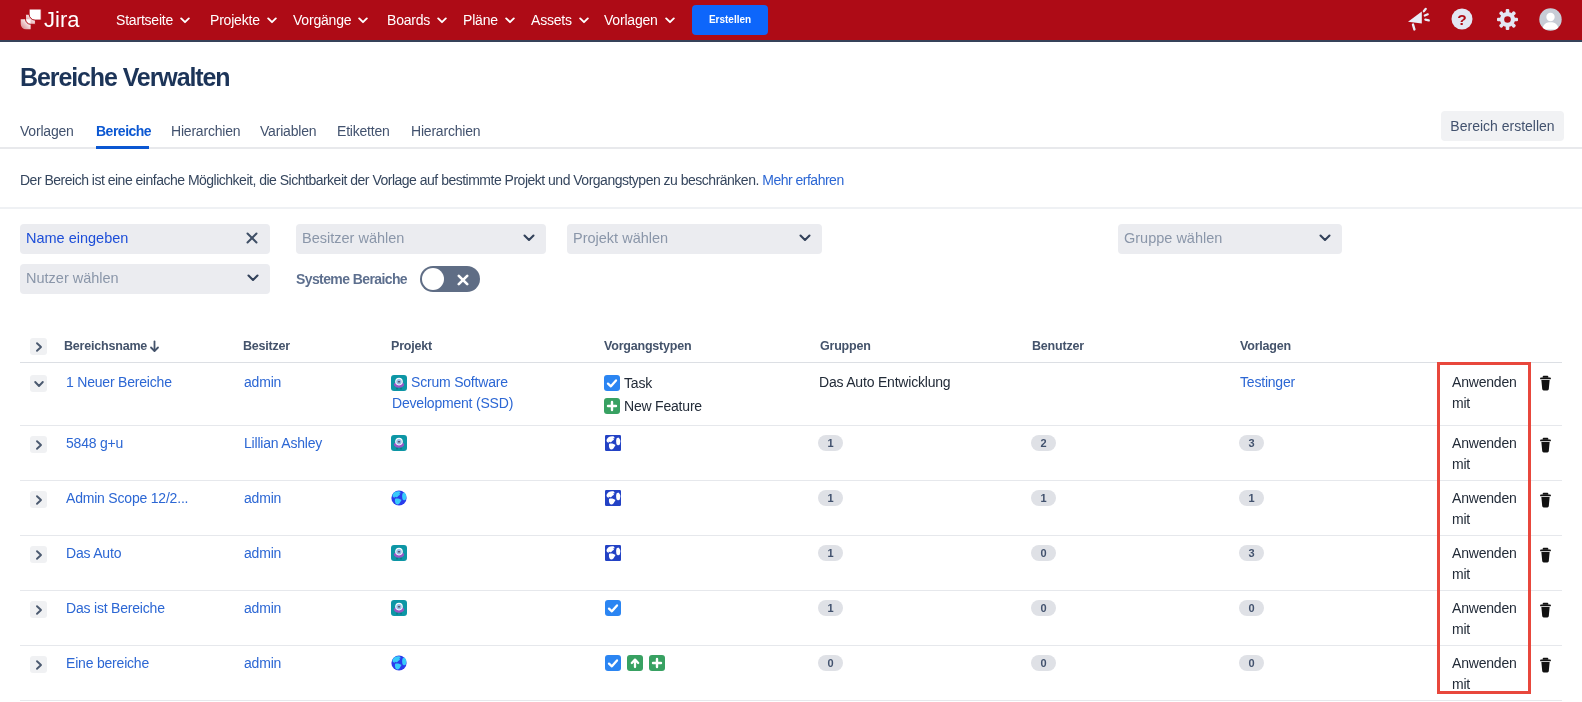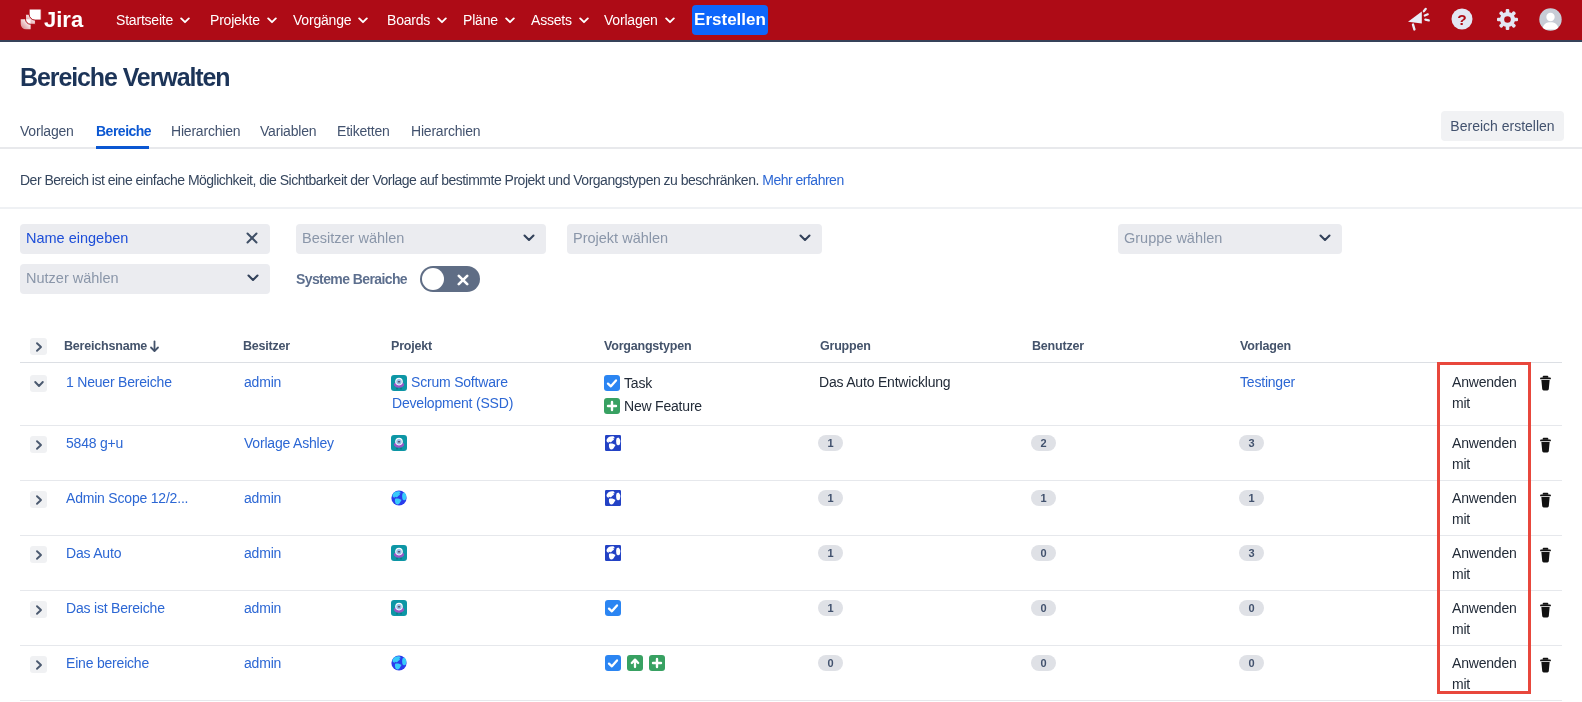--- a/index.html
+++ b/index.html
@@ -6,21 +6,21 @@
   * { margin:0; padding:0; box-sizing:border-box; }
   html,body { background:#fff; }
   body { font-family:"Liberation Sans", sans-serif; }
   #page { position:relative; width:1582px; height:702px; overflow:hidden; background:#fff; }
   .abs { position:absolute; }
   
   #hdr { position:absolute; left:0; top:0; width:1582px; height:40px; background:#ae0b16; }
   #hdrline { position:absolute; left:0; top:40px; width:1582px; height:2px; background:#36435a; }
   .navitem { position:absolute; top:0; height:40px; display:flex; align-items:center; color:#fff; font-size:14px; letter-spacing:-0.2px; }
   .navitem svg { margin-left:7px; }
-  #create-btn { position:absolute; left:692px; top:5px; width:76px; height:30px; background:#0d66fb; border-radius:4px; color:#fff; font-size:17px; font-weight:700; text-align:center; line-height:30px; }
+  #create-btn { position:absolute; left:692px; top:5px; width:76px; height:30px; background:#0d66fb; border-radius:4px; color:#fff; font-size:10px; font-weight:700; text-align:center; line-height:30px; }
   #search { position:absolute; left:1218px; top:6px; width:168px; height:27px; background:#571f2e; border:1px solid #804153; border-radius:4px; }
   #search .ph { position:absolute; left:34px; top:4.5px; font-size:14px; color:#c3a6b0; }
   
   #title { position:absolute; left:20px; top:63px; font-size:25px; font-weight:700; color:#1c3458; letter-spacing:-1.1px; }
   .tab { position:absolute; top:123px; font-size:14px; letter-spacing:-0.2px; color:#42526e; }
   .tab.active { color:#0b57d2; font-weight:700; letter-spacing:-0.5px; }
   #tabunder { position:absolute; left:96px; top:146px; width:53px; height:3px; background:#0b57d2; }
   #hr1 { position:absolute; left:0; top:147px; width:1582px; height:2px; background:#e8e9ec; }
   #mkbtn { position:absolute; left:1441px; top:111px; width:123px; height:30px; background:#f1f2f4; border-radius:4px; color:#42526e; font-size:14px; text-align:center; line-height:30px; }
   #desc { position:absolute; left:20px; top:172px; font-size:14px; letter-spacing:-0.5px; color:#35465e; }
@@ -53,21 +53,21 @@
     <defs>
       <linearGradient id="jg" x1="1" y1="0" x2="0" y2="1">
         <stop offset="0.2" stop-color="#ffffff"></stop>
           <stop offset="1" stop-color="#ffffff" stop-opacity="0.45"></stop>
       </linearGradient>
     </defs>
     <path d="M0.7,10.2 H10.6 V20.3 H5.9 A5.2,5.2 0 0 1 0.7,15.1 Z" fill="url(#jg)"></path>
     <path d="M5.5,5.2 H15.4 V15.3 H10.7 A5.2,5.2 0 0 1 5.5,10.1 Z" fill="url(#jg)" stroke="#ae0b16" stroke-width="1"></path>
     <path d="M9.1,0 H20.4 Q21.2,0 21.2,0.8 V11.1 H15.1 A6,6 0 0 1 9.1,5.1 Z" fill="#fff" stroke="#ae0b16" stroke-width="1"></path>
   </svg>
-  <div class="abs" style="left:44px;top:7px;color:#fff;font-size:22px;font-weight:bold;">Jira</div>
+  <div class="abs" style="left:44px;top:7px;color:#fff;font-size:22px;">Jira</div>
   <div class="navitem" style="left:116px">Startseite <svg width="10" height="7" viewBox="0 0 10 7">
         <polyline points="1.2,1.4 5,5.2 8.8,1.4" fill="none" stroke="#fff" stroke-width="1.9" stroke-linecap="round" stroke-linejoin="round"></polyline>
       </svg></div>
   <div class="navitem" style="left:210px">Projekte <svg width="10" height="7" viewBox="0 0 10 7">
         <polyline points="1.2,1.4 5,5.2 8.8,1.4" fill="none" stroke="#fff" stroke-width="1.9" stroke-linecap="round" stroke-linejoin="round"></polyline>
       </svg></div>
   <div class="navitem" style="left:293px">Vorgänge <svg width="10" height="7" viewBox="0 0 10 7">
         <polyline points="1.2,1.4 5,5.2 8.8,1.4" fill="none" stroke="#fff" stroke-width="1.9" stroke-linecap="round" stroke-linejoin="round"></polyline>
       </svg></div>
   <div class="navitem" style="left:387px">Boards <svg width="10" height="7" viewBox="0 0 10 7">
@@ -276,21 +276,21 @@
   <svg class="abs" style="left:1538px;top:375px" width="15" height="16">
       <use href="#trash"></use>
     </svg>
 
   <div class="expb" style="left:30px;top:436px">
       <svg width="16" height="16">
         <use href="#chevr"></use>
       </svg>
     </div>
   <div class="cl" style="left:66px;top:435px">5848 g+u</div>
-  <div class="cl" style="left:244px;top:435px">Vorlage Ashley</div>
+  <div class="cl" style="left:244px;top:435px">Lillian Ashley</div>
   <svg class="icon16" style="left:391px;top:435px">
       <use href="#ufo"></use>
     </svg>
   <svg class="icon16" style="left:605px;top:435px">
       <use href="#sqglobe"></use>
     </svg>
   <div class="badge" style="left:818px;top:435px">1</div>
   <div class="badge" style="left:1031px;top:435px">2</div>
   <div class="badge" style="left:1239px;top:435px">3</div>
   <div class="celln" style="left:1452px;top:435px">Anwenden</div>

